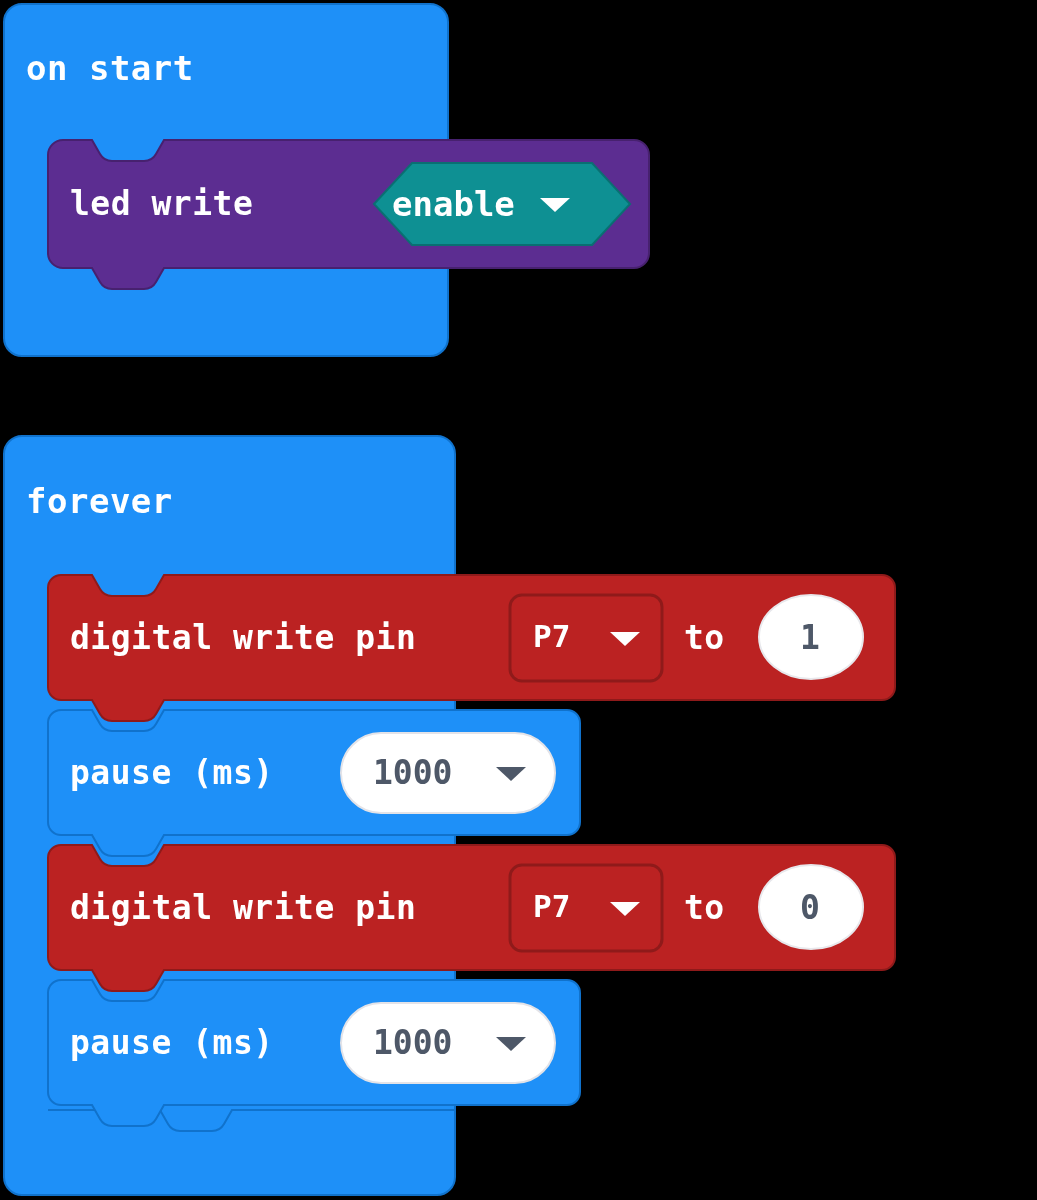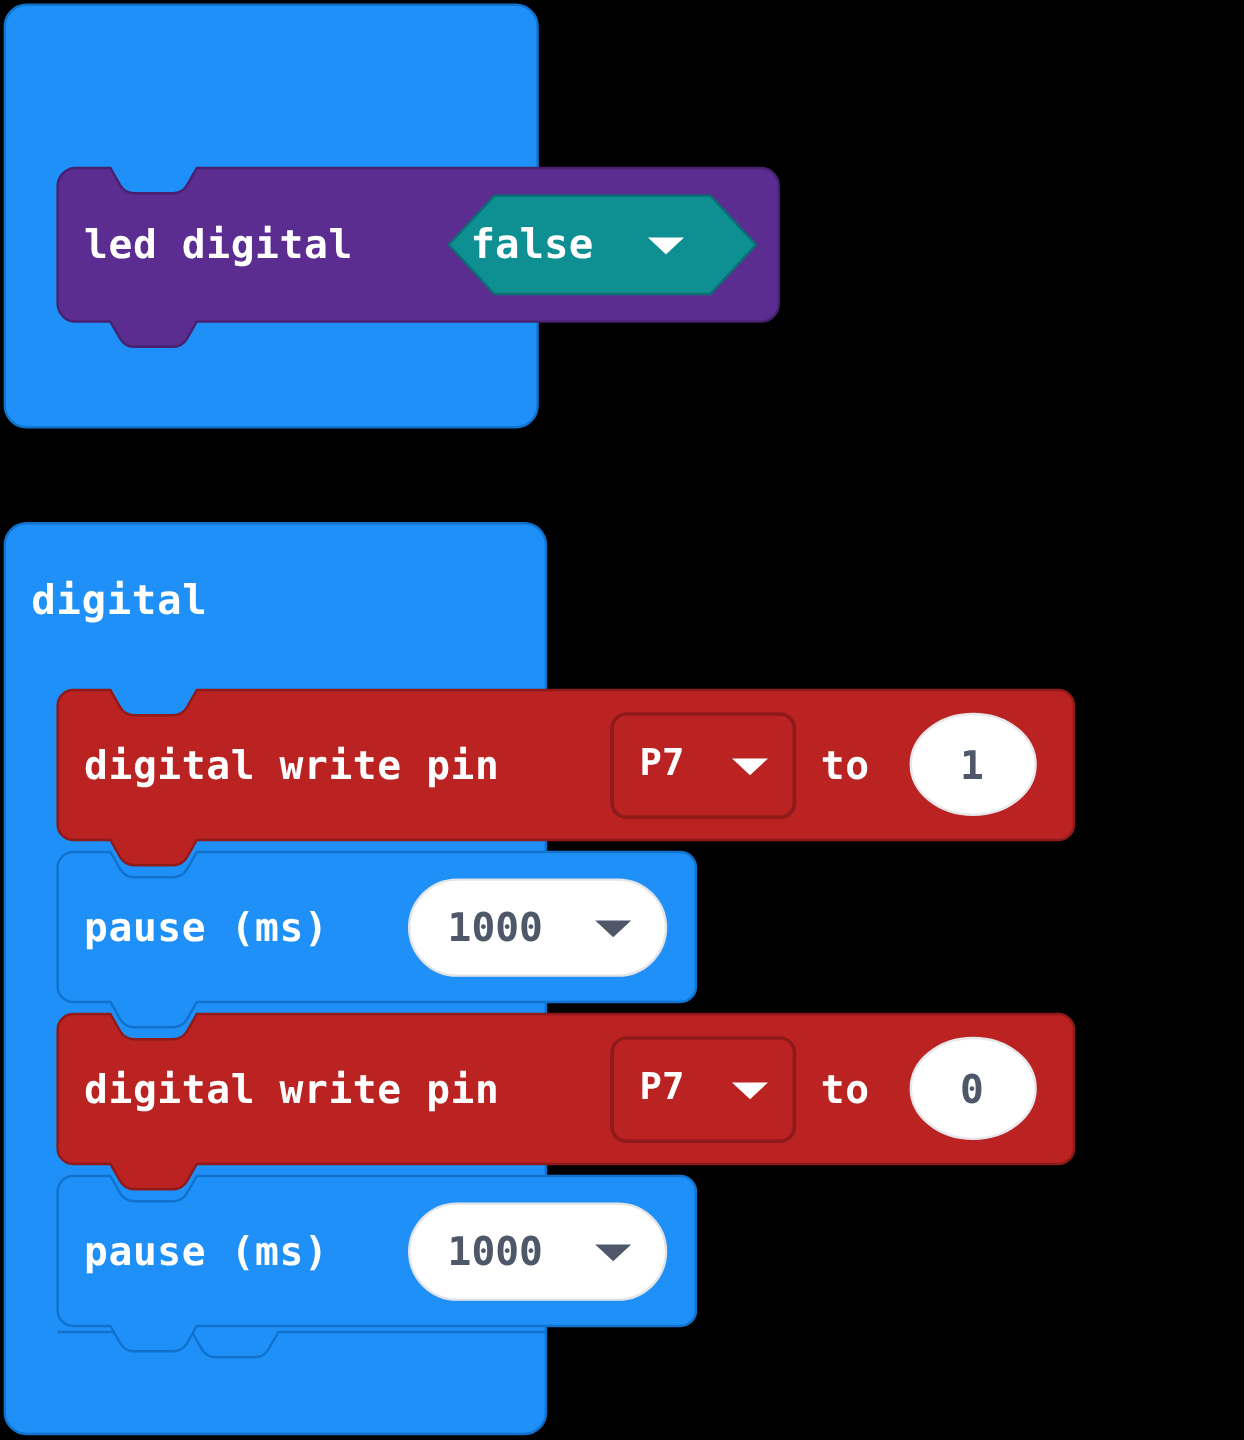--- a/index.html
+++ b/index.html
@@ -127,24 +127,25 @@
 
     <path d="M 374 204
              L 412 163
              L 592 163
              L 630 204
              L 592 245
              L 412 245
              Z" fill="#0e9093" stroke="#0a6f72" stroke-width="2"></path>
   </svg>
 
-
-  <span class="blk-label abs" style="left:70px; top:187px;">led digital</span>
-
-  <span class="bool-field-text" style="left:392px; top:187px;">false</span>
+  <span class="hat-label abs" style="left:26px; top:51px;">on start</span>
+
+  <span class="blk-label abs" style="left:70px; top:187px;">led write</span>
+
+  <span class="bool-field-text" style="left:392px; top:187px;">enable</span>
 
   <span class="tri tri-white" style="left:540px; top:198px;"></span>
 
   <svg class="blocksvg" width="1037" height="1200">
 
     <path d="M 4 454
              a 18 18 0 0 1 18 -18
              L 437 436
              a 18 18 0 0 1 18 18
              L 455 1177
@@ -238,21 +239,21 @@
              l -8 14 q -4 7 -12 7
              l -32 0 q -8 0 -12 -7
              l -8 -14
              L 61 1105
              a 13 13 0 0 1 -13 -13
              Z" fill="#1e90f8" stroke="#1072cc" stroke-width="2"></path>
 
     <rect x="341" y="1003" width="214" height="80" rx="40" ry="40" fill="#ffffff" stroke="#e3e3e8" stroke-width="2"></rect>
   </svg>
 
-  <span class="hat-label abs" style="left:26px; top:484px;">digital</span>
+  <span class="hat-label abs" style="left:26px; top:484px;">forever</span>
 
   <span class="blk-label abs" style="left:70px; top:621px;">digital write pin</span>
   <span class="dd-text" style="left:533px; top:621px;">P7</span>
   <span class="tri tri-white" style="left:610px; top:632px;"></span>
   <span class="blk-label abs" style="left:684px; top:621px;">to</span>
   <span class="num-text" style="left:800px; top:621px;">1</span>
 
   <span class="blk-label abs" style="left:70px; top:756px;">pause (ms)</span>
   <span class="num-text" style="left:373px; top:756px;">1000</span>
   <span class="tri tri-dark" style="left:496px; top:767px;"></span>

